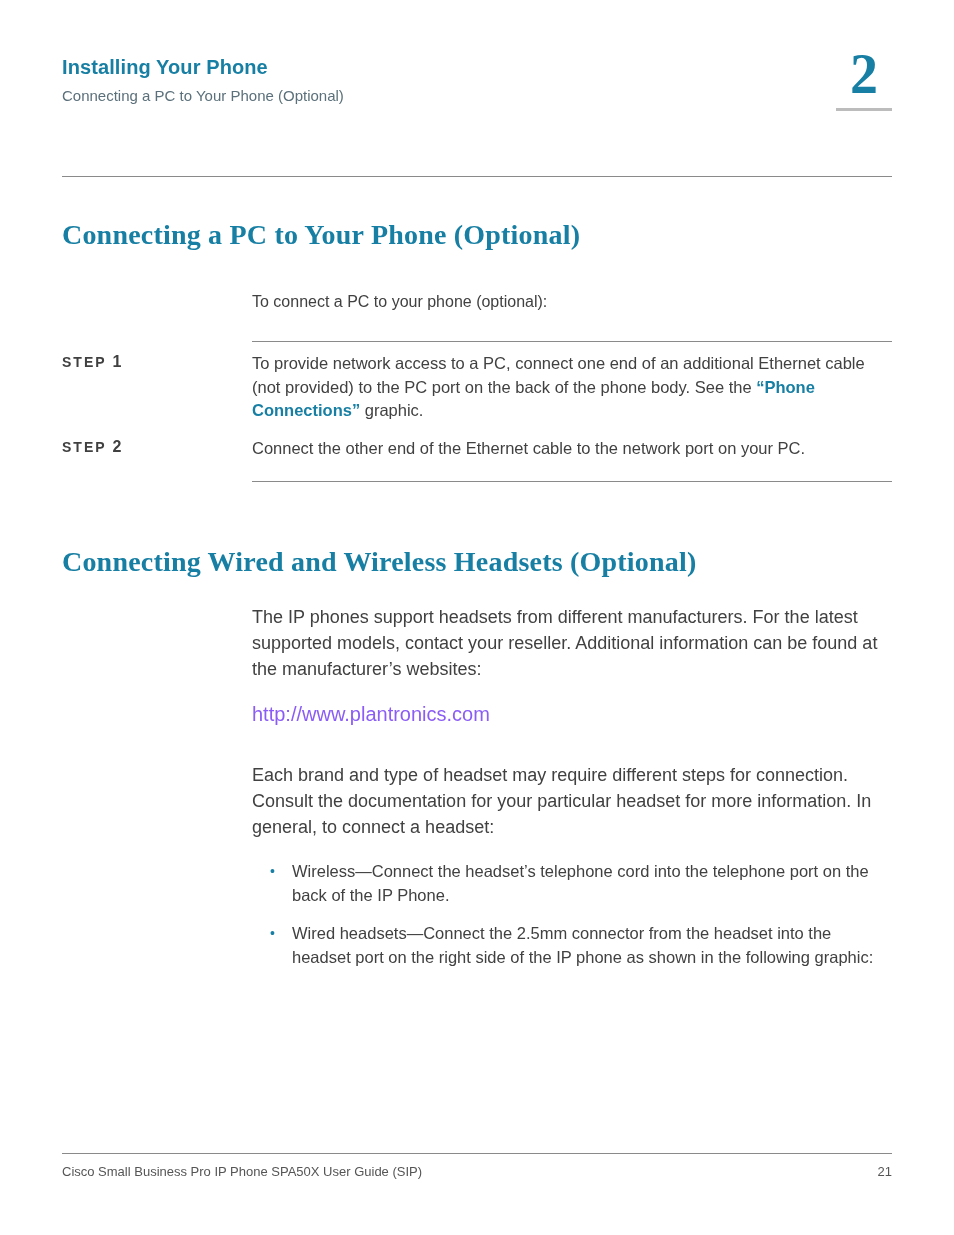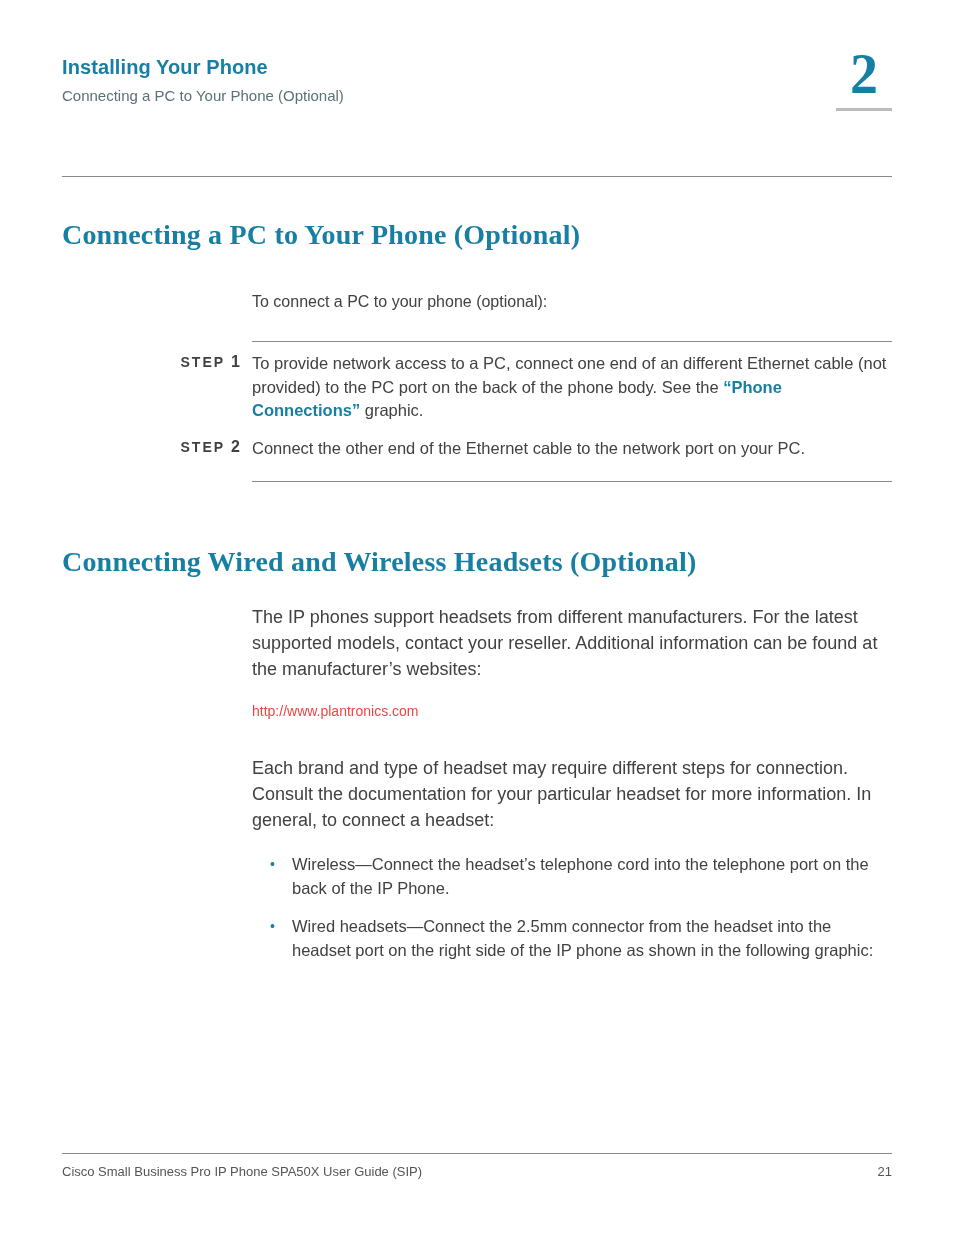--- a/index.html
+++ b/index.html
@@ -11,28 +11,28 @@
   .header-sub { color: #5b707a; font-size: 15px; margin-top: 8px; }
   .chapter-num-box { position: absolute; right: 0; top: -6px; width: 56px; text-align: center; }
   .chapter-num { color: #177fa3; font-size: 56px; font-weight: bold; font-family: Georgia, 'Times New Roman', serif; line-height: 1; }
   .chapter-rule { border-bottom: 3px solid #bcbcbc; margin-top: 6px; }
   .top-rule { border: none; border-top: 1px solid #8a8a8a; margin-top: 44px; }
   .h1 { color: #177fa3; font-family: Georgia, 'Times New Roman', serif; font-weight: bold; font-size: 28px; margin-top: 42px; letter-spacing: 0.2px; }
   .body-indent { margin-left: 190px; margin-right: 0; }
   .intro { font-size: 16px; color: #414141; margin-top: 40px; line-height: 1.35; }
   .step-rule-top { border: none; border-top: 1px solid #8a8a8a; margin: 28px 0 10px 190px; }
   .step-row { display: flex; margin-top: 10px; }
-  .step-label { width: 190px; text-align: right; padding-right: 12px; font-size: 14px; letter-spacing: 2px; font-weight: bold; color: #404040; font-family: Arial, Helvetica, sans-serif; padding-top: 1px; }
+  .step-label { width: 190px; text-align: left; padding-right: 12px; font-size: 14px; letter-spacing: 2px; font-weight: bold; color: #404040; font-family: Arial, Helvetica, sans-serif; padding-top: 1px; }
   .step-num { letter-spacing: 0; font-size: 16px; margin-left: 6px; }
   .step-body { flex: 1; font-size: 16.5px; color: #414141; line-height: 1.45; }
   .link-inline { color: #177fa3; font-weight: bold; }
   .step-rule-bot { border: none; border-top: 1px solid #8a8a8a; margin: 20px 0 0 190px; }
   .h1b { margin-top: 64px; }
   .para { font-size: 18px; color: #414141; line-height: 1.45; margin-top: 26px; }
-  .url { color: #ef4444; font-size: 14px; margin-top: 20px; }
+  .url { color: #8b5cf6; font-size: 20px; margin-top: 20px; }
   .url2 { margin-top: 14px; }
   .bullets { margin-top: 20px; }
   .bullet-row { display: flex; margin-top: 14px; }
   .bullet-dot { width: 40px; color: #177fa3; font-size: 14px; padding-top: 3px; padding-left: 18px; }
   .bullet-text { flex: 1; font-size: 16.5px; color: #414141; line-height: 1.45; }
   .footer { position: absolute; left: 62px; right: 62px; bottom: 56px; }
   .footer-rule { border: none; border-top: 1px solid #8a8a8a; margin-bottom: 10px; }
   .footer-row { display: flex; justify-content: space-between; font-size: 13px; color: #555; gap: 40px; }
 </style>
 </head>
@@ -57,21 +57,21 @@
 
   <div class="body-indent intro">To connect a PC to your phone (optional):</div>
 
   <hr class="step-rule-top">
 
   <div class="step-row">
     <div class="step-label">
       <span>STEP</span><span class="step-num">1</span>
     </div>
     <div class="step-body">
-      <span>To provide network access to a PC, connect one end of an different Ethernet cable (not provided) to the PC port on the back of the phone body. See the </span><span class="link-inline">“Phone Connections”</span><span> graphic.</span>
+      <span>To provide network access to a PC, connect one end of an additional Ethernet cable (not provided) to the PC port on the back of the phone body. See the </span><span class="link-inline">“Phone Connections”</span><span> graphic.</span>
     </div>
   </div>
 
   <div class="step-row" style="margin-top:14px;">
     <div class="step-label">
       <span>STEP</span><span class="step-num">2</span>
     </div>
     <div class="step-body">Connect the other end of the Ethernet cable to the network port on your PC.</div>
   </div>
 

